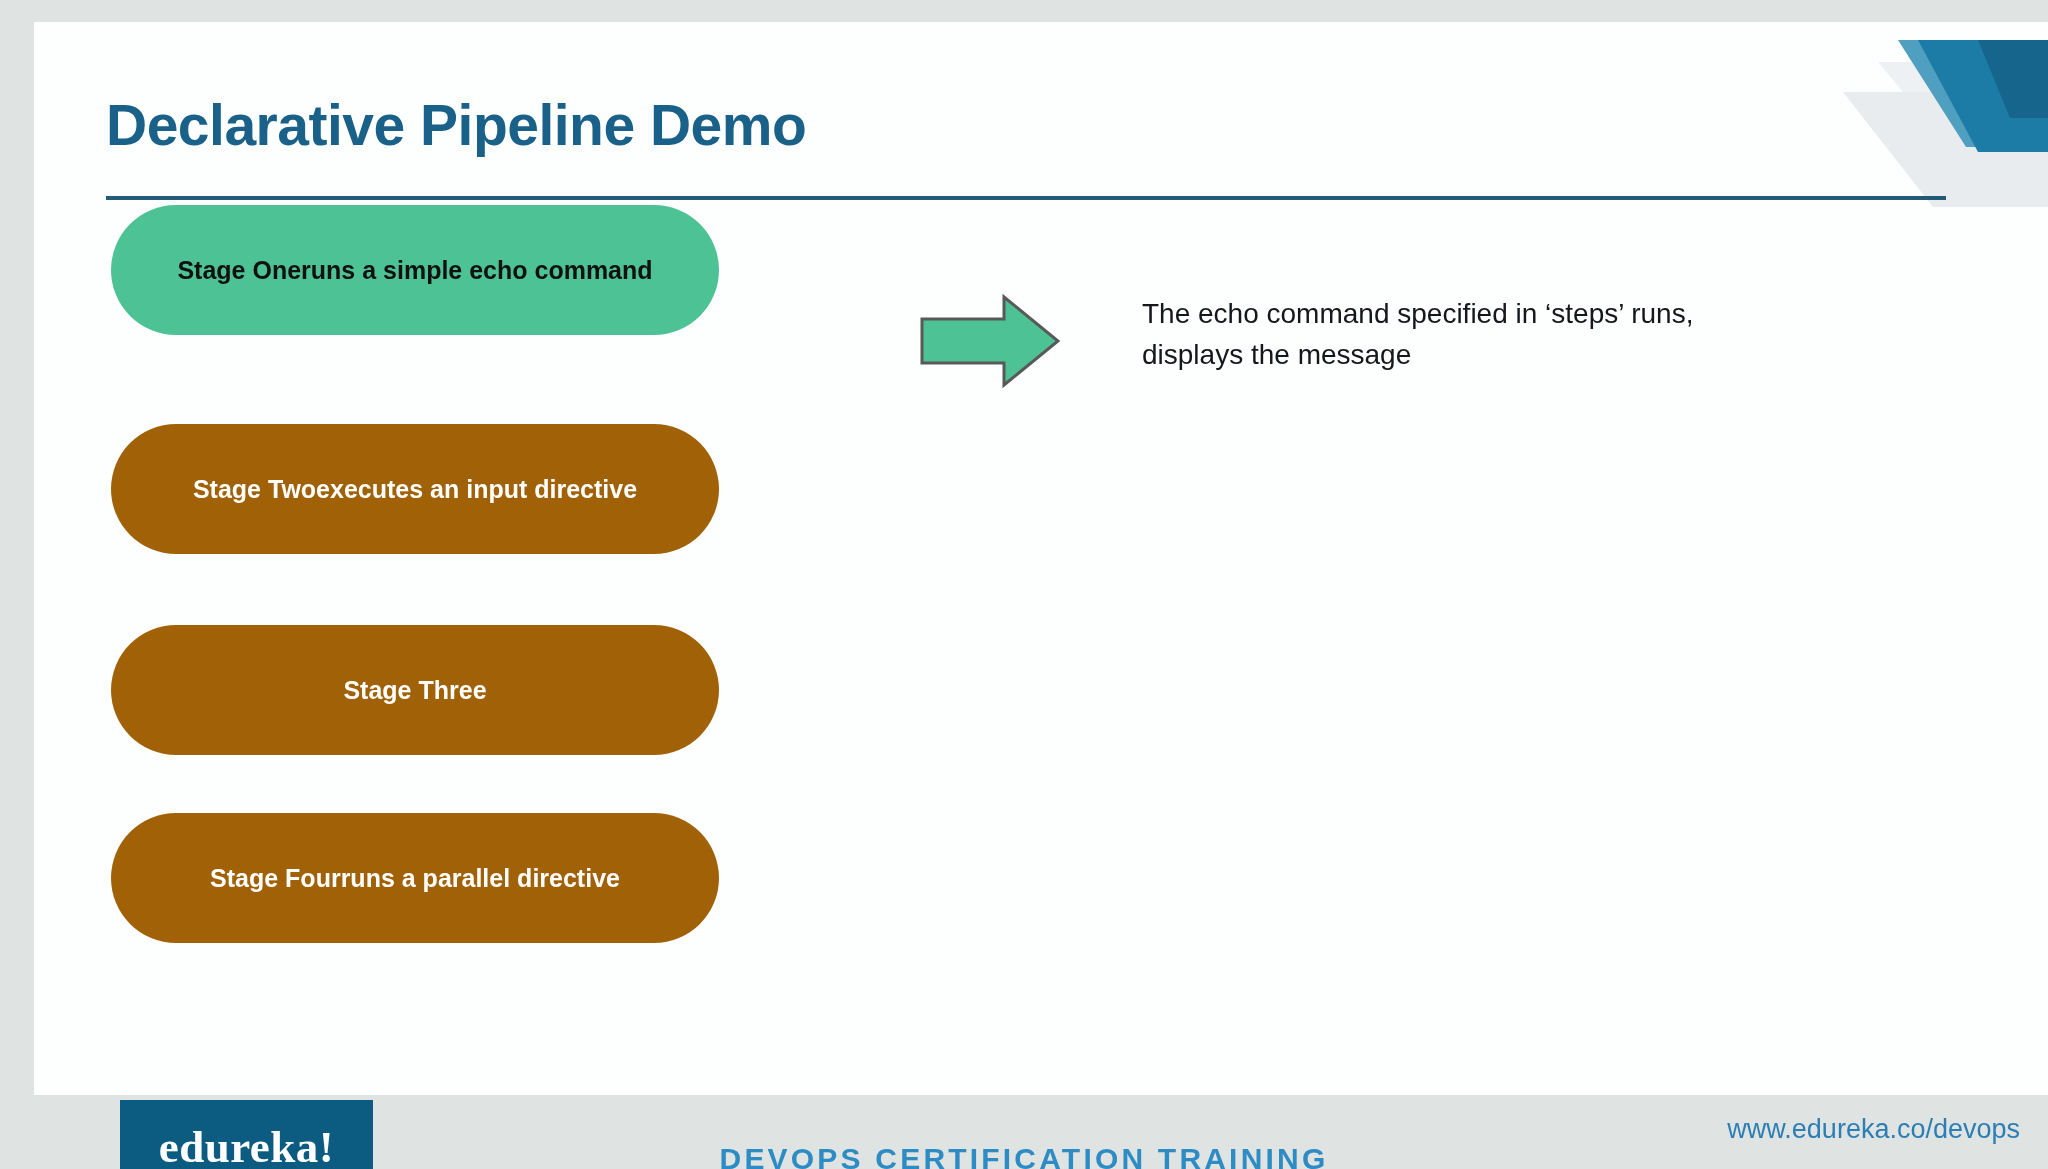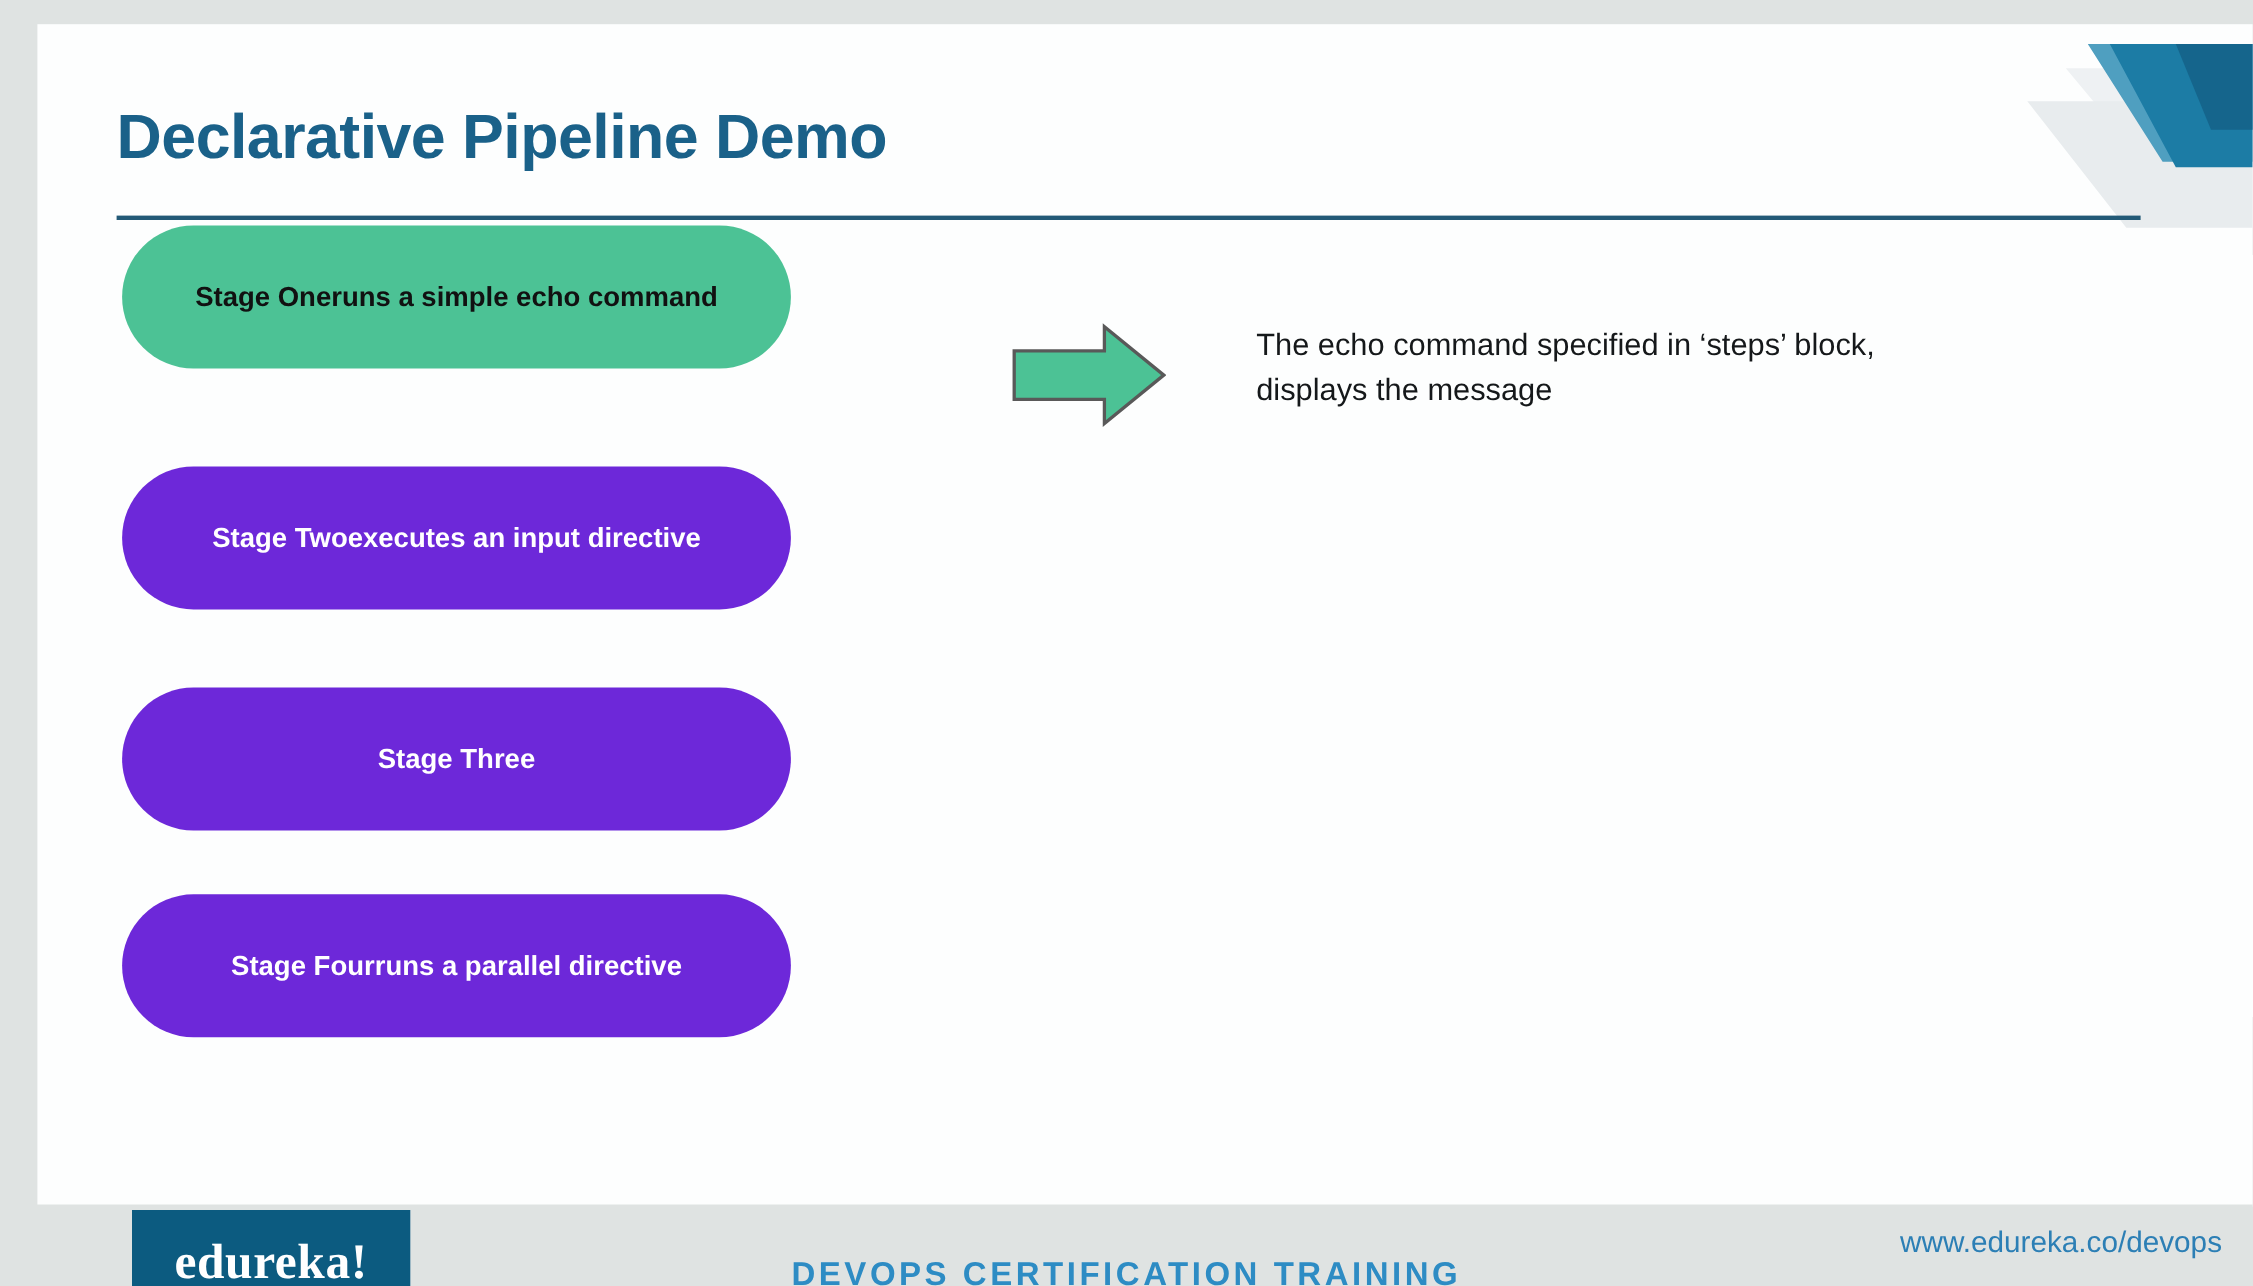--- a/index.html
+++ b/index.html
@@ -78,21 +78,21 @@
   }
   .pill-line {
     font-size: 25px;
     font-weight: bold;
     line-height: 1.28;
     text-align: center;
     white-space: nowrap;
   }
   .pill.green { background: #4cc295; top: 183px; }
   .pill.green .pill-line { color: #111111; }
-  .pill.purple { background: #6d28d9; }
+  .pill.purple { background: #a16207; }
   .pill.purple .pill-line { color: #ffffff; }
   .pill.p2 { top: 402px; }
   .pill.p3 { top: 603px; }
   .pill.p4 { top: 791px; }
 
   
   .arrow-wrap {
     position: absolute;
     left: 886px;
     top: 271px;
@@ -199,21 +199,21 @@
       <div class="pill-line">runs a parallel directive</div>
     </div>
 
     <div class="arrow-wrap">
       <svg width="140" height="96" viewBox="0 0 140 96" xmlns="http://www.w3.org/2000/svg">
         <polygon points="2,26 84,26 84,4 138,48 84,92 84,70 2,70" fill="#4cc295" stroke="#595959" stroke-width="3" stroke-linejoin="miter"></polygon>
       </svg>
     </div>
 
     <div class="note">
-      <div class="note-line">The echo command specified in ‘steps’ block,</div>
+      <div class="note-line">The echo command specified in ‘steps’ runs,</div>
       <div class="note-line">displays the message</div>
     </div>
 
   </div>
 
   <div class="footer-band"></div>
 
   <div class="footer-logo">
     <span class="footer-logo-text">edureka!</span>
   </div>

